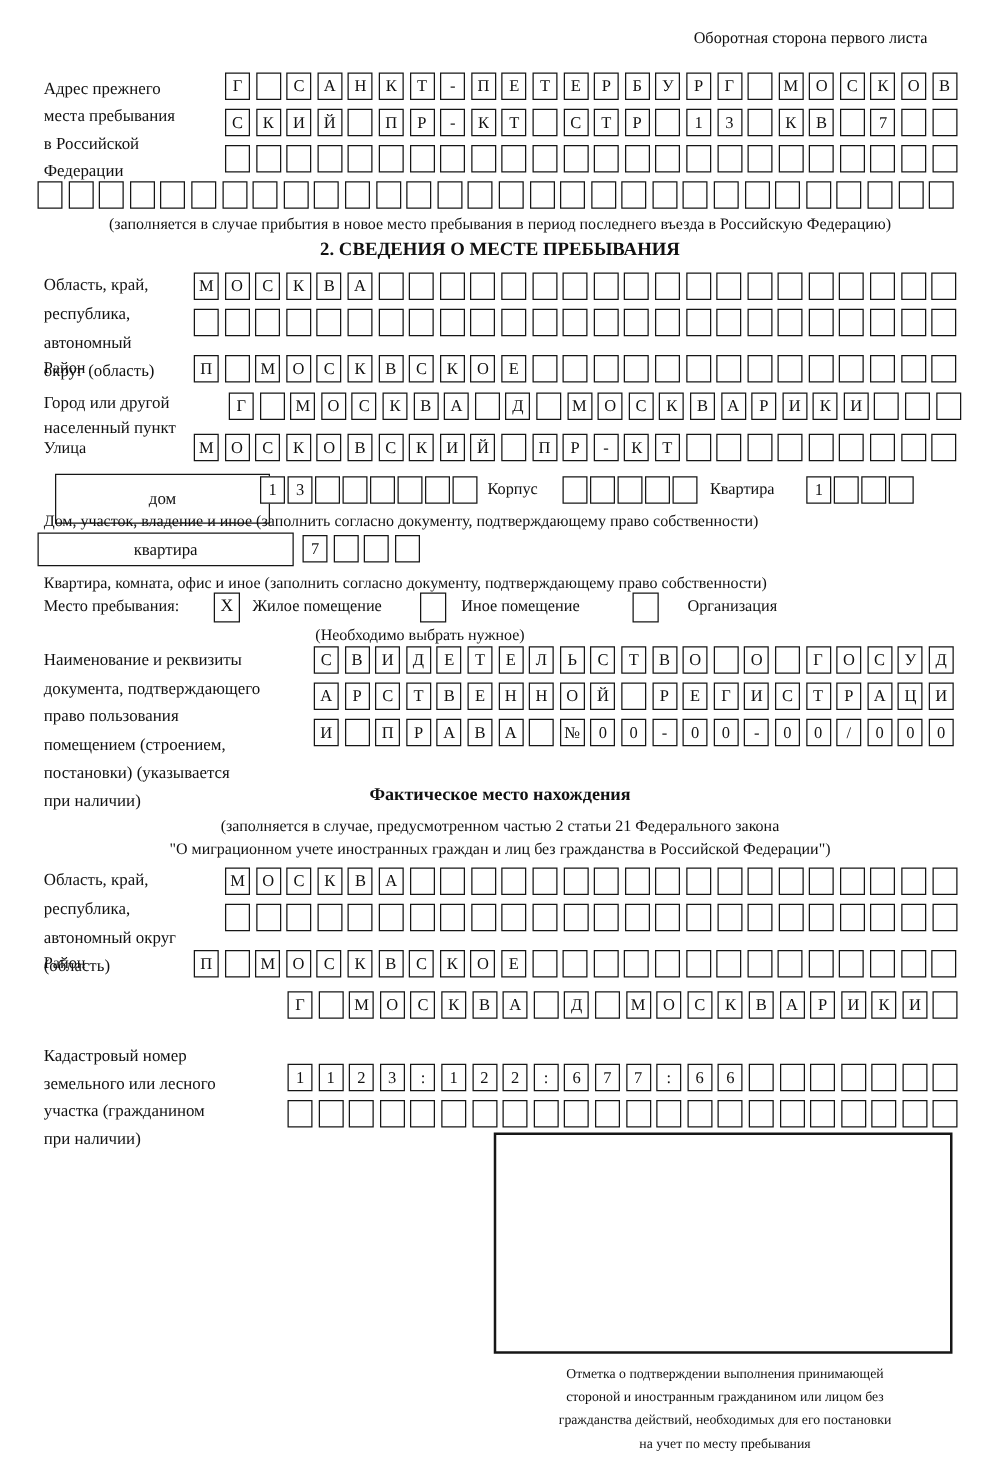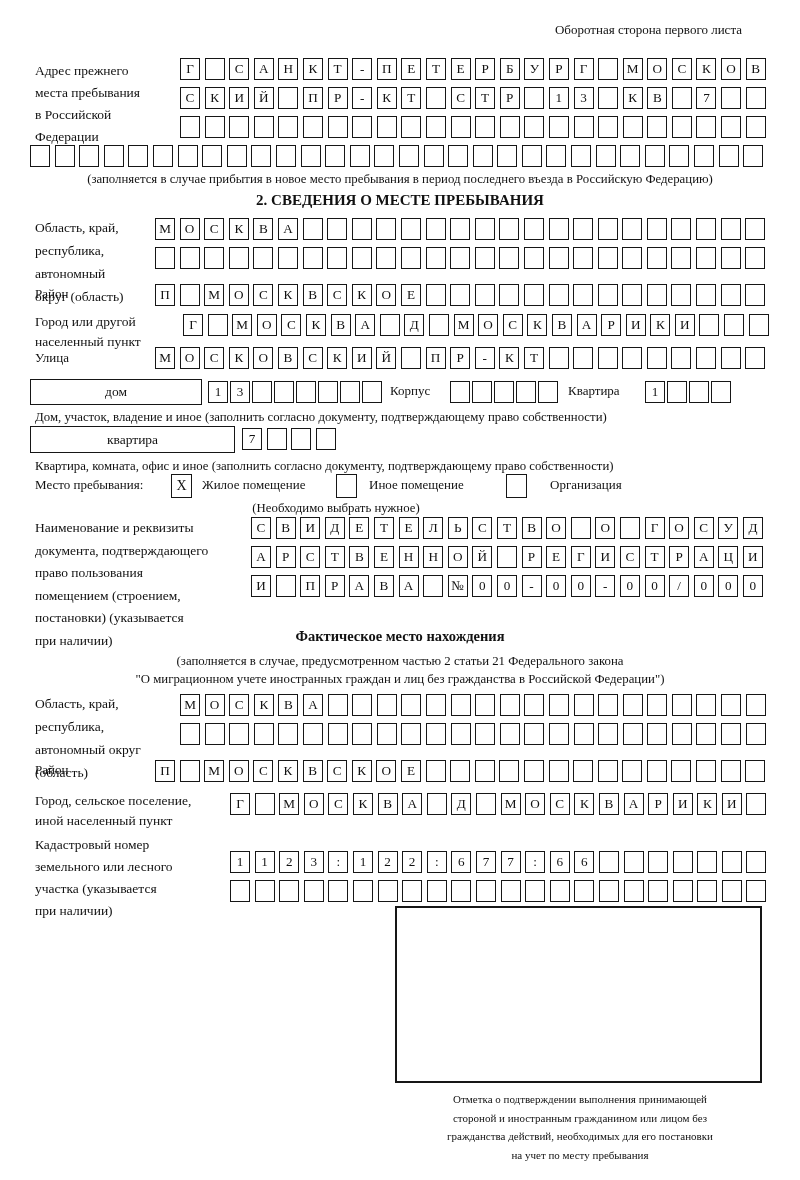--- a/index.html
+++ b/index.html
@@ -286,21 +286,21 @@
       <span class="cell"></span>
       <span class="cell"></span>
       <span class="cell"></span>
       <span class="cell"></span>
       <span class="cell"></span>
       <span class="cell"></span>
       <span class="cell"></span>
       <span class="cell"></span>
     </div>
 
-  <div class="wbox" style="left:30px;top:379px;width:172px;height:26px">дом</div>
+  <div class="wbox" style="left:44px;top:379px;width:172px;height:40px">дом</div>
   <div class="cellrow tight" style="left:208px;top:381px">
       <span class="cell">1</span>
       <span class="cell">3</span>
       <span class="cell"></span>
       <span class="cell"></span>
       <span class="cell"></span>
       <span class="cell"></span>
       <span class="cell"></span>
       <span class="cell"></span>
     </div>
@@ -498,22 +498,20 @@
       <span class="cell"></span>
       <span class="cell"></span>
       <span class="cell"></span>
       <span class="cell"></span>
       <span class="cell"></span>
       <span class="cell"></span>
       <span class="cell"></span>
       <span class="cell"></span>
     </div>
 
-  <div class="lbl" style="left:35px;top:791px;line-height:20px">Город, сельское поселение,
-иной населенный пункт</div>
   <div class="cellrow" style="left:230px;top:793px">
       <span class="cell">Г</span>
       <span class="cell"></span>
       <span class="cell">М</span>
       <span class="cell">О</span>
       <span class="cell">С</span>
       <span class="cell">К</span>
       <span class="cell">В</span>
       <span class="cell">А</span>
       <span class="cell"></span>
@@ -527,21 +525,21 @@
       <span class="cell">А</span>
       <span class="cell">Р</span>
       <span class="cell">И</span>
       <span class="cell">К</span>
       <span class="cell">И</span>
       <span class="cell"></span>
     </div>
 
   <div class="lbl" style="left:35px;top:834px;line-height:22px">Кадастровый номер
 земельного или лесного
-участка (указывается
+участка (гражданином
 при наличии)</div>
   <div class="cellrow" style="left:230px;top:851px">
       <span class="cell">1</span>
       <span class="cell">1</span>
       <span class="cell">2</span>
       <span class="cell">3</span>
       <span class="cell">:</span>
       <span class="cell">1</span>
       <span class="cell">2</span>
       <span class="cell">2</span>

